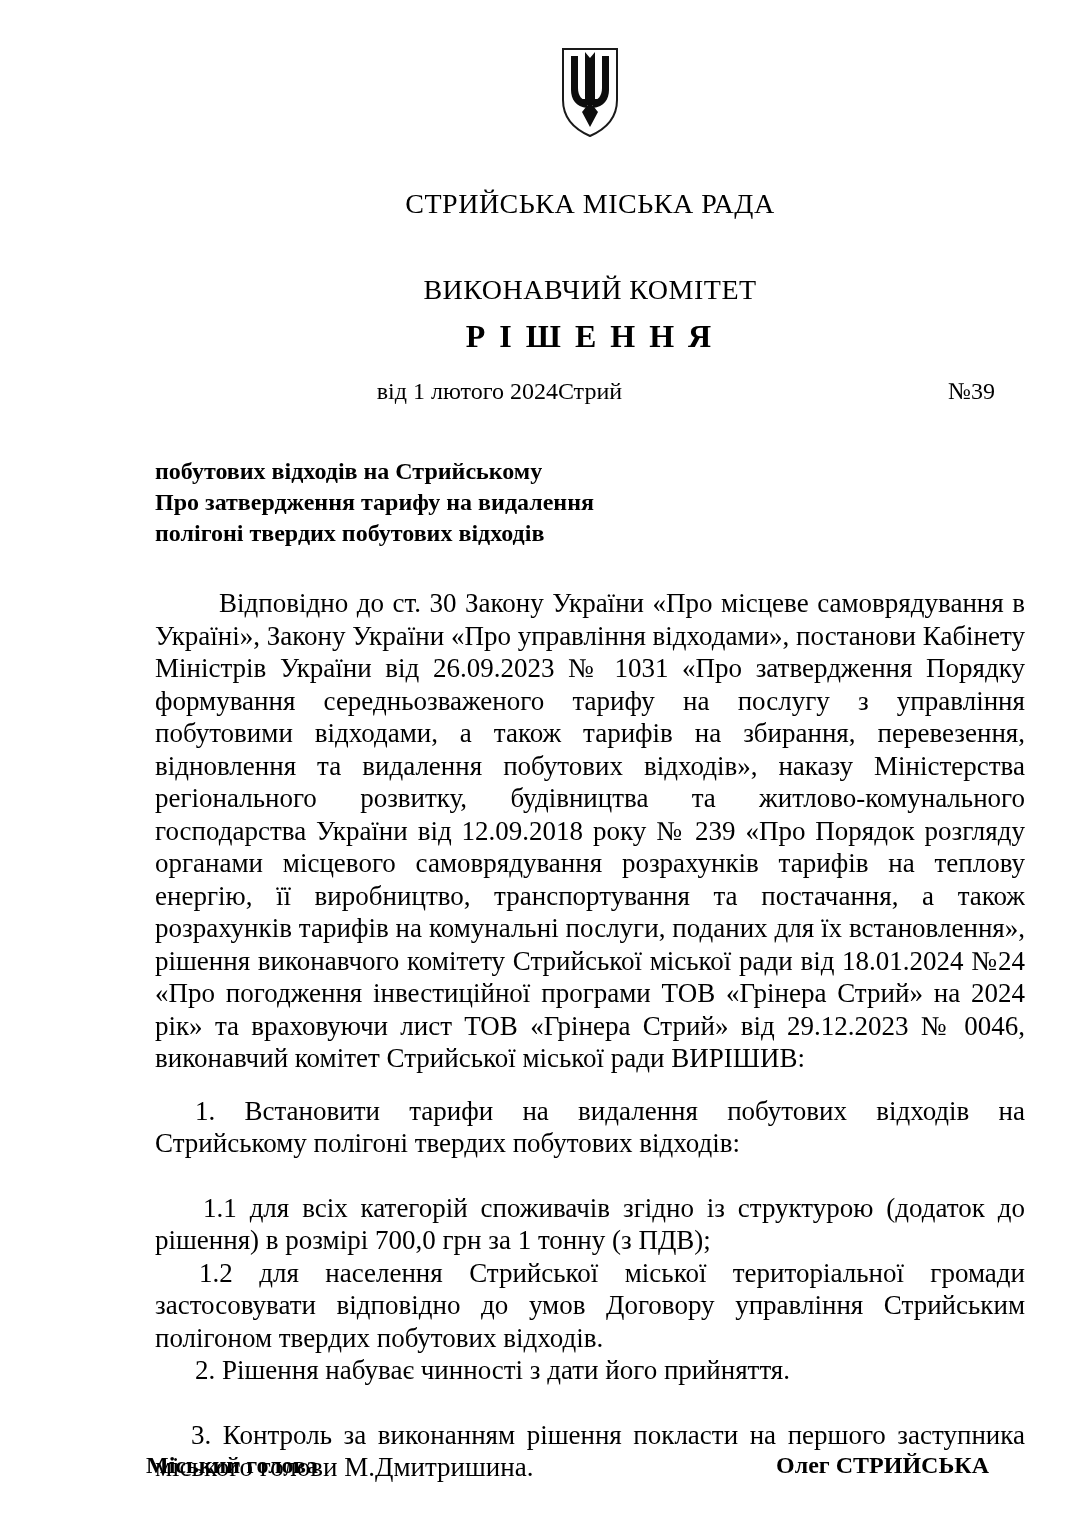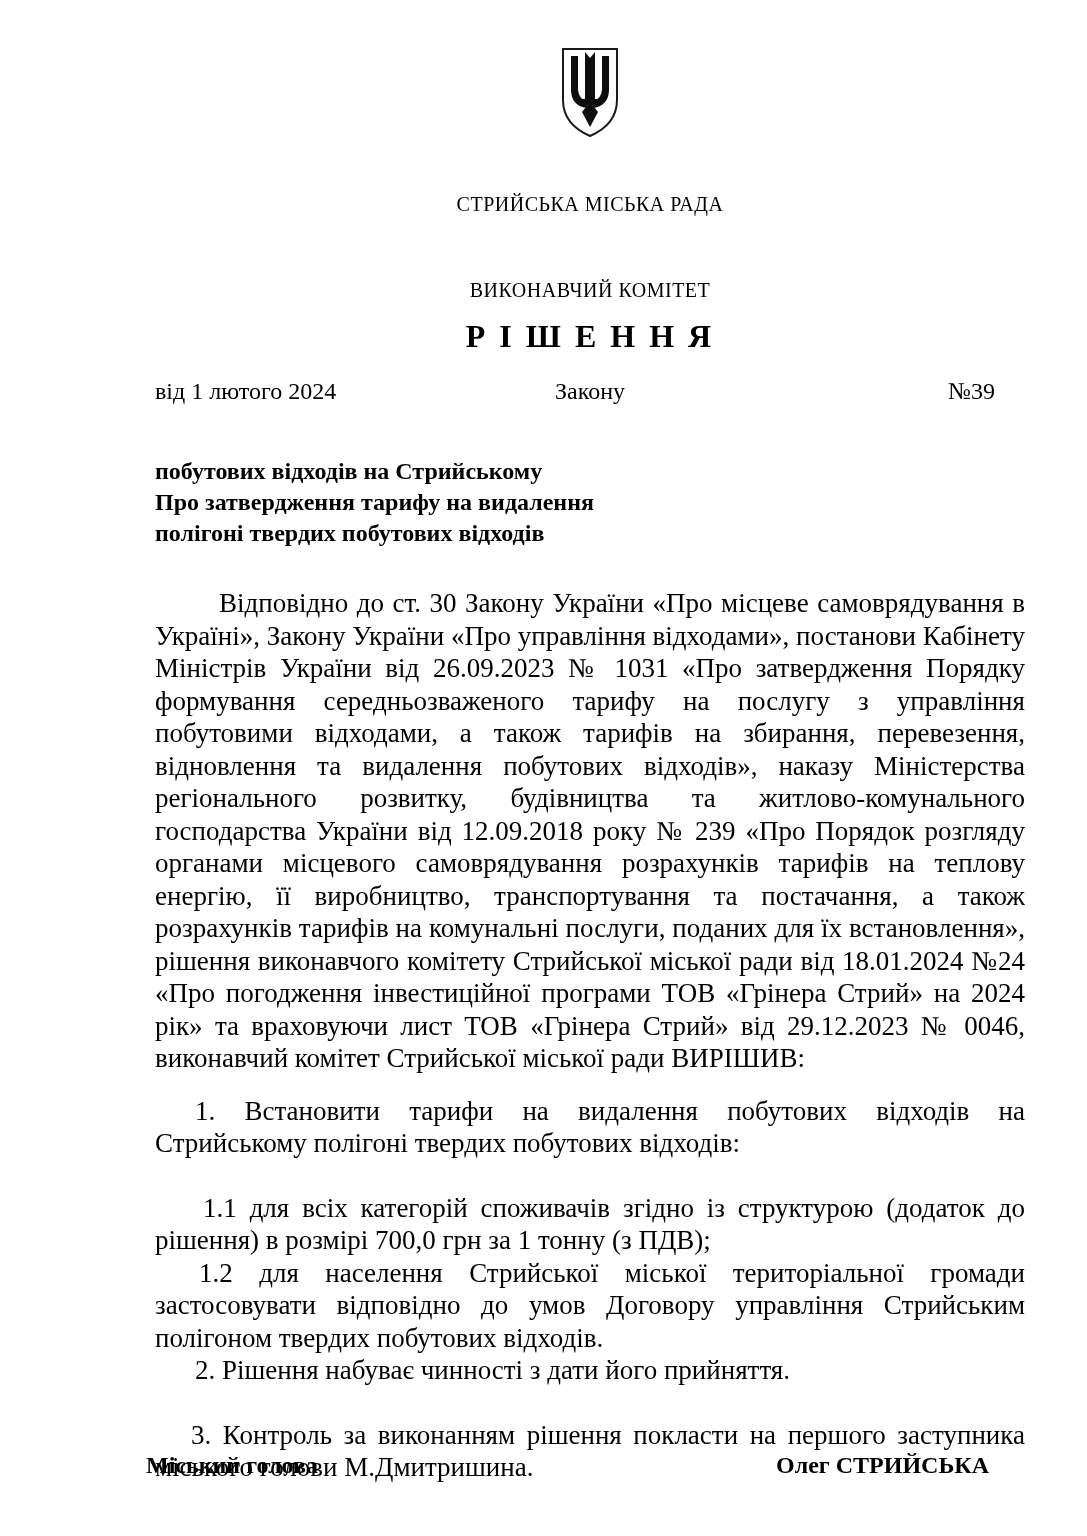--- a/index.html
+++ b/index.html
@@ -8,24 +8,24 @@
     position:relative;
     width:1087px;height:1536px;
     background:#ffffff;color:#000000;
     font-family:"Liberation Serif","DejaVu Serif",serif;
     box-sizing:border-box;
     padding:46px 62px 0 155px;
     overflow:hidden;
   }
   .masthead{text-align:center;}
   .emblem{display:block;margin:0 auto 14px auto;}
-  .org{font-size:20px;line-height:44px;letter-spacing:0.5px;margin-top:42px;}
+  .org{font-size:28px;line-height:44px;letter-spacing:0.5px;margin-top:42px;}
   .doc-type{font-size:32px;font-weight:bold;letter-spacing:3px;line-height:48px;}
   .meta-row{display:grid;grid-template-columns:1fr auto 1fr;font-size:24px;line-height:30px;margin-top:16px;}
-  .meta-date{text-align:left;}
+  .meta-date{text-align:right;}
   .meta-place{text-align:center;}
   .meta-number{text-align:right;padding-right:30px;}
   .subject{font-weight:bold;font-size:24px;line-height:31px;margin-top:50px;}
   .para{font-size:27px;line-height:32.5px;text-align:justify;margin:0;}
   .preamble{margin-top:38px;text-indent:64px;}
   .item-1{margin-top:20px;text-indent:40px;}
   .item-1-1{margin-top:32px;text-indent:48px;}
   .item-1-2{margin-top:0;text-indent:44px;}
   .item-2{margin-top:0;text-indent:40px;text-align:left;}
   .item-3{margin-top:32px;text-indent:36px;}
@@ -52,21 +52,21 @@
         <path d="M31 56 L39 66 L31 81 L23 66 Z"></path>
       </g>
     </svg>
     <div class="org">СТРИЙСЬКА МІСЬКА РАДА</div>
     <div class="org">ВИКОНАВЧИЙ КОМІТЕТ</div>
     <div class="doc-type">Р І Ш Е Н Н Я</div>
   </div>
 
   <div class="meta-row">
     <span class="meta-date">від 1 лютого 2024</span>
-    <span class="meta-place">Закону</span>
+    <span class="meta-place">Стрий</span>
     <span class="meta-number">№39</span>
   </div>
 
   <div class="subject">
     <div>побутових відходів на Стрийському</div>
     <div>Про затвердження тарифу на видалення</div>
     <div>полігоні твердих побутових відходів</div>
   </div>
 
   <p class="para preamble">Відповідно до ст. 30 Закону України «Про місцеве самоврядування в Україні», Закону України «Про управління відходами», постанови Кабінету Міністрів України від 26.09.2023 № 1031 «Про затвердження Порядку формування середньозваженого тарифу на послугу з управління побутовими відходами, а також тарифів на збирання, перевезення, відновлення та видалення побутових відходів», наказу Міністерства регіонального розвитку, будівництва та житлово-комунального господарства України від 12.09.2018 року № 239 «Про Порядок розгляду органами місцевого самоврядування розрахунків тарифів на теплову енергію, її виробництво, транспортування та постачання, а також розрахунків тарифів на комунальні послуги, поданих для їх встановлення», рішення виконавчого комітету Стрийської міської ради від 18.01.2024 №24 «Про погодження інвестиційної програми ТОВ «Грінера Стрий»  на 2024 рік»  та враховуючи лист ТОВ «Грінера Стрий» від 29.12.2023 № 0046, виконавчий комітет Стрийської міської ради ВИРІШИВ:</p>

